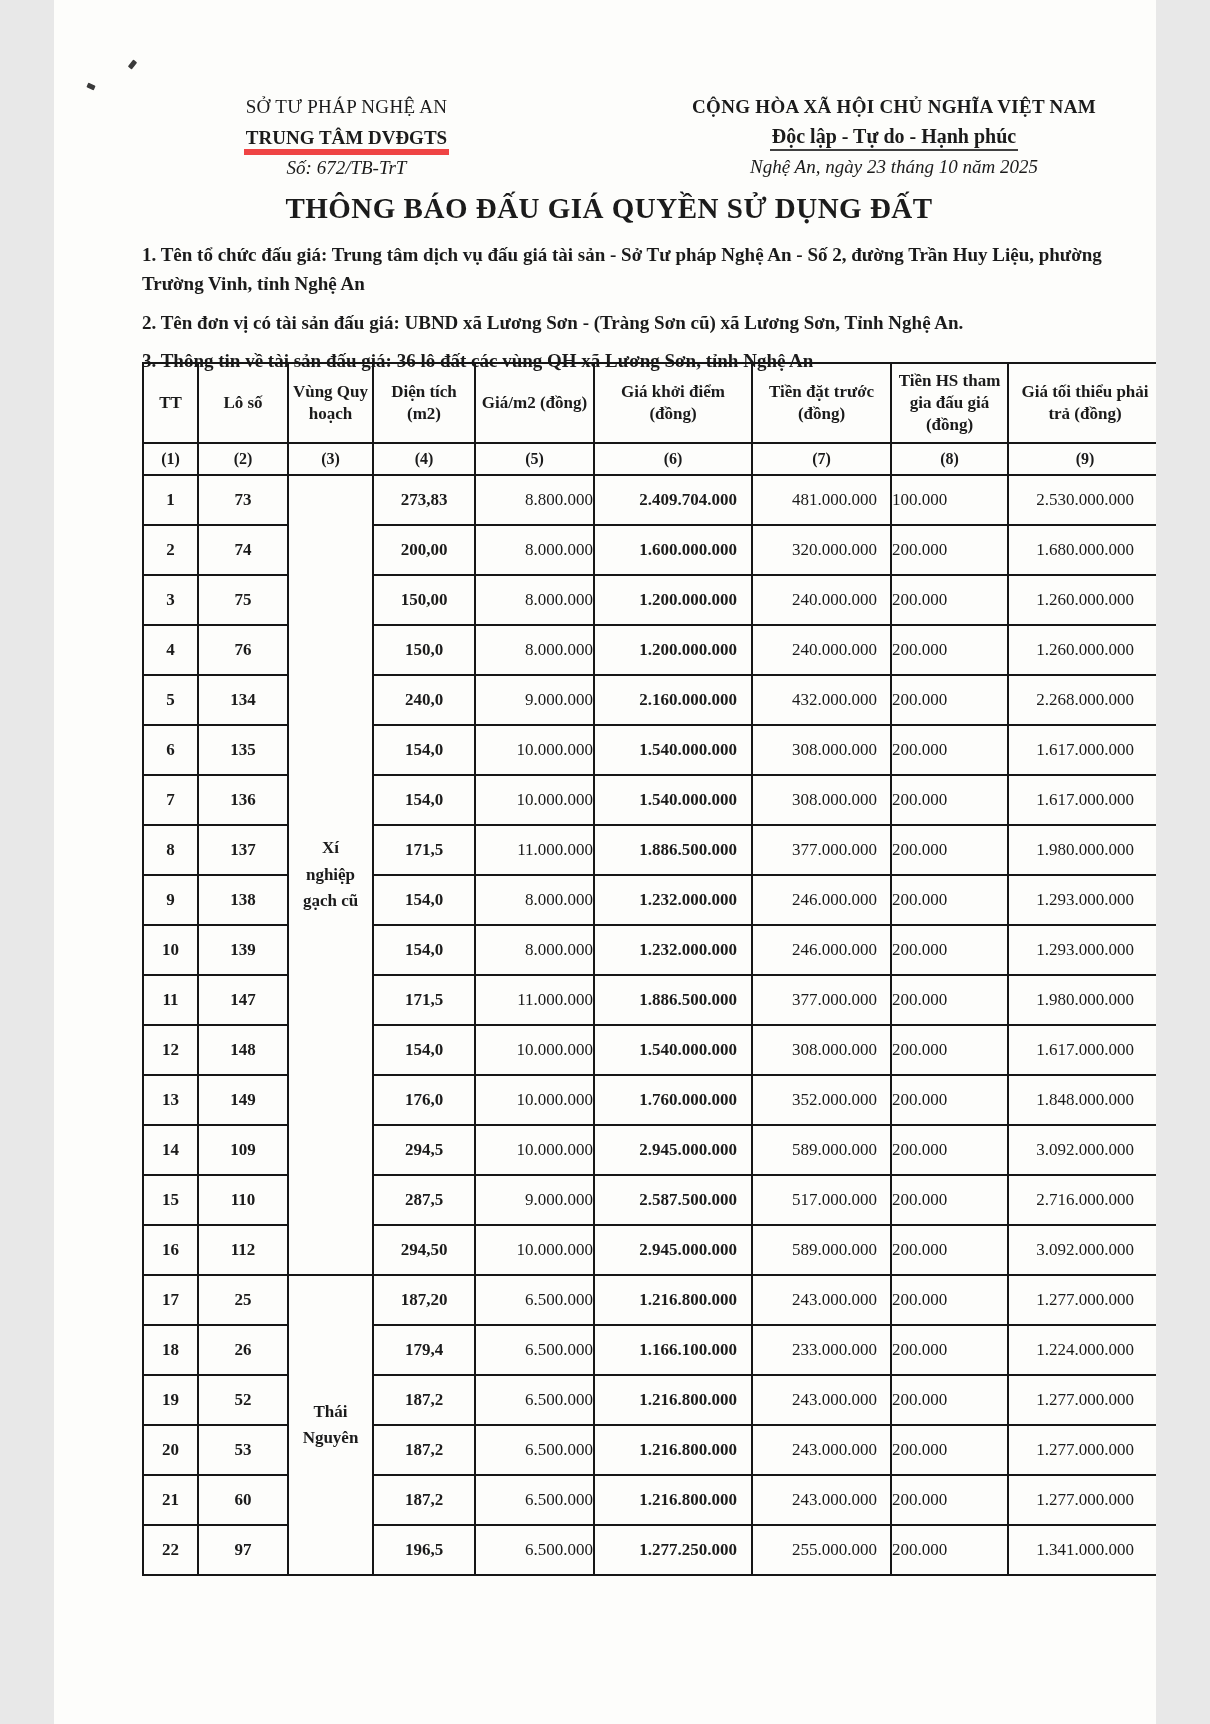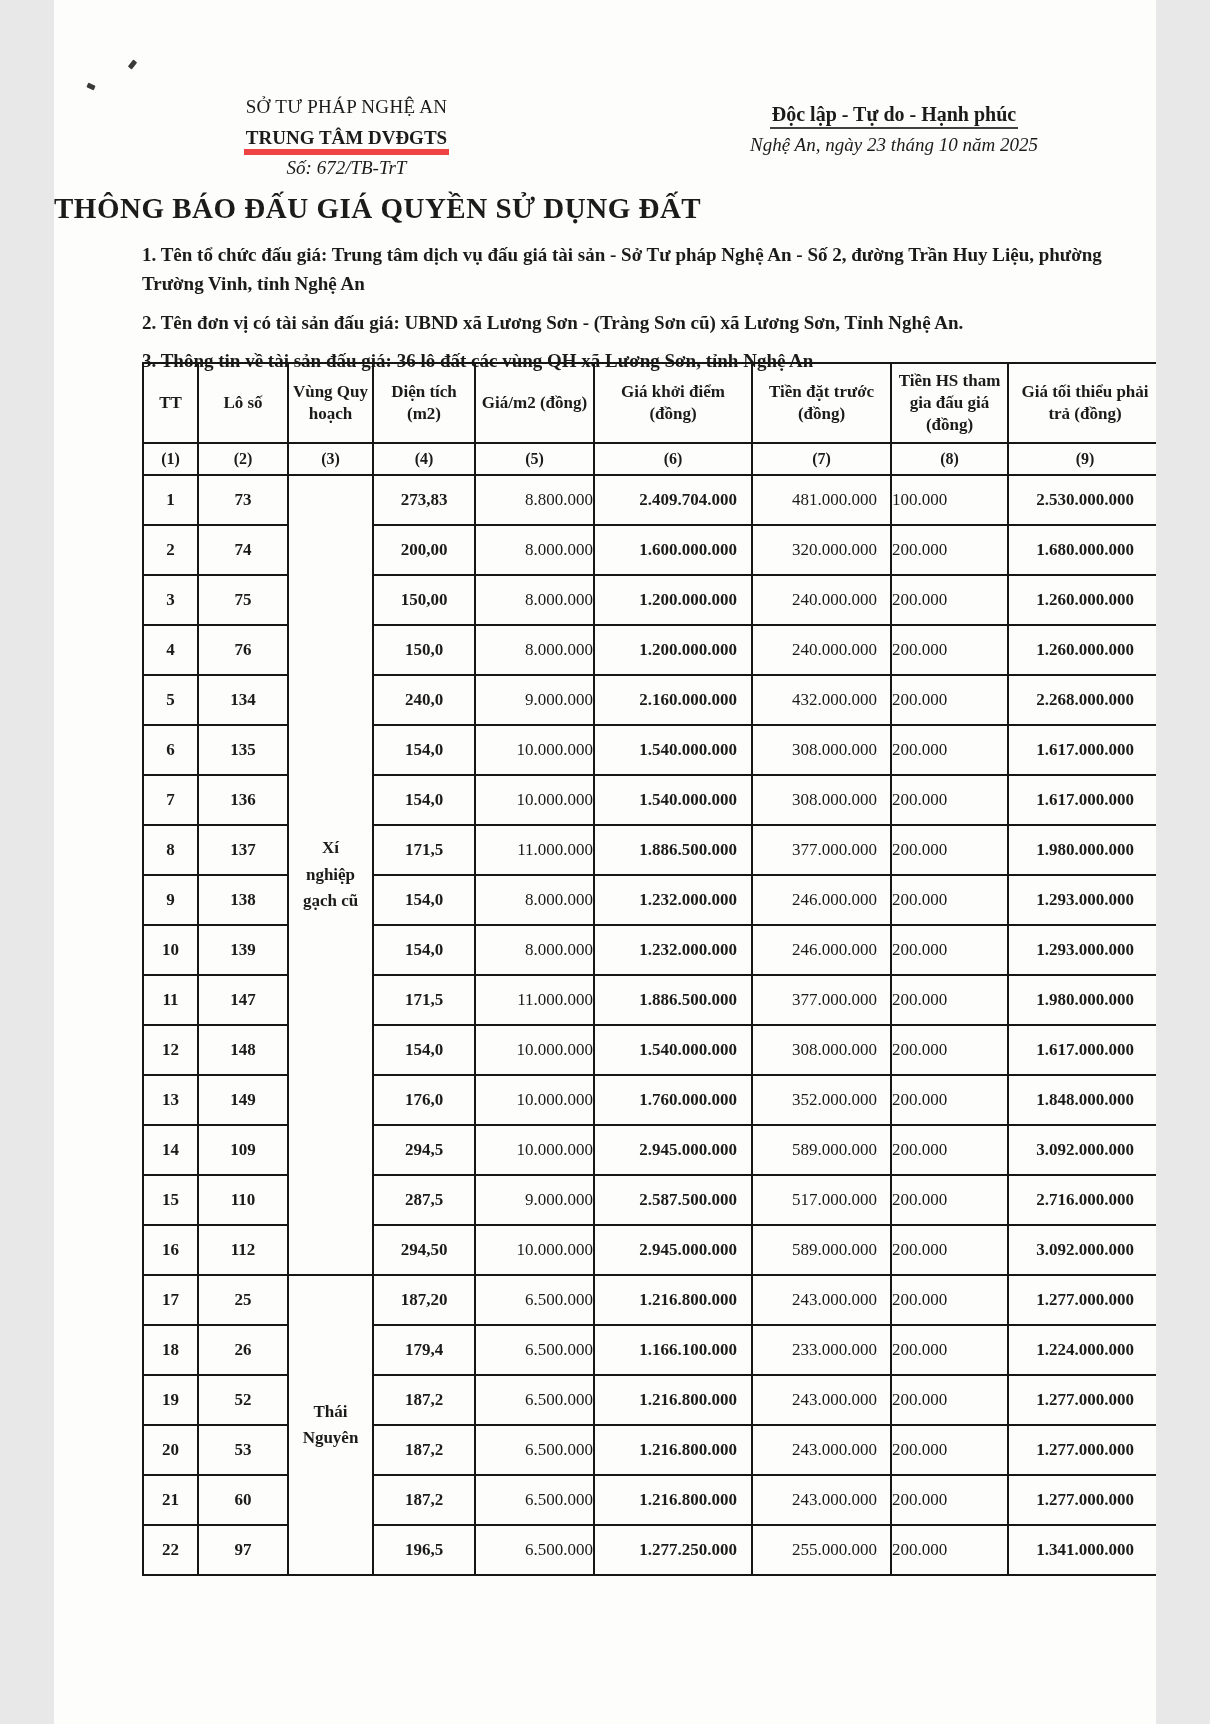--- a/index.html
+++ b/index.html
@@ -20,21 +20,21 @@
   .hdr-line1 { font-size:19px; letter-spacing:0.3px; }
   .hdr-left .hdr-line2 { font-size:19px; font-weight:bold; margin-top:9px; }
   .hdr-left .hdr-line2 span { border-bottom:6px solid #ef4444; padding:0 2px 1px; }
   .hdr-left .hdr-line3 { font-size:19px; font-style:italic; margin-top:8px; }
   .hdr-right .hdr-line1 { font-weight:bold; font-size:19px; }
   .hdr-right .hdr-line2 { font-size:20px; font-weight:bold; margin-top:7px; }
   .hdr-right .hdr-line2 span { border-bottom:2px solid #404040; padding:0 2px 2px; }
   .hdr-right .hdr-line3 { font-size:19px; font-style:italic; margin-top:8px; }
 
   .doc-title {
-    position:absolute; left:0; top:192px; width:1110px; 
+    position:absolute; left:0; top:192px; width:1110px; text-align:center;
     font-size:29px; font-weight:bold; letter-spacing:0.5px;
   }
 
   .body-text { position:absolute; left:88px; top:240px; width:1012px; }
   .body-text p { font-size:19px; font-weight:bold; line-height:1.55; margin-bottom:9px; }
 
   
   .tbl-wrap { position:absolute; left:88px; top:362px; }
   table { border-collapse:collapse; table-layout:fixed; width:1019px; }
   th, td { border:2px solid #161616; overflow:hidden; }
@@ -45,40 +45,41 @@
   tr.num-row td { height:32px; text-align:center; font-size:16px; font-weight:bold; padding:1px; }
   tbody td { height:50px; vertical-align:middle; font-size:17px; padding:1px 0; }
   td.c-tt, td.c-lo { text-align:center; font-weight:bold; }
   td.c-region { text-align:center; font-weight:bold; }
   .region-label { width:64px; margin:0 auto; line-height:1.55; font-size:17px; }
   td.c-dt { text-align:center; font-weight:bold; }
   td.c-gm  { text-align:right; padding-right:0; }
   td.c-gkd { text-align:right; padding-right:14px; font-weight:bold; }
   td.c-tdt { text-align:right; padding-right:13px; }
   td.c-ths { text-align:left; padding-right:11px; }
-  td.c-gtt { text-align:center; font-weight:bold; }
+  td.c-gtt { text-align:center; font-weight:normal; }
 
   
   .stamp { position:absolute; left:1142px; top:478px; width:250px; height:250px; }
 </style>
 </head>
 <body>
 
 <div class="page">
 
   <div class="speck speck1"></div>
   <div class="speck speck2"></div>
 
   <div class="hdr-left">
     <div class="hdr-line1">SỞ TƯ PHÁP NGHỆ AN</div>
     <div class="hdr-line2"><span>TRUNG TÂM DVĐGTS</span></div>
     <div class="hdr-line3">Số: 672/TB-TrT</div>
   </div>
 
   <div class="hdr-right">
+    <div class="hdr-line1">CỘNG HÒA XÃ HỘI CHỦ NGHĨA VIỆT NAM</div>
     <div class="hdr-line2"><span>Độc lập - Tự do - Hạnh phúc</span></div>
     <div class="hdr-line3">Nghệ An, ngày 23 tháng 10 năm 2025</div>
   </div>
 
   <div class="doc-title">THÔNG BÁO ĐẤU GIÁ QUYỀN SỬ DỤNG ĐẤT</div>
 
   <div class="body-text">
     <p>1. Tên tổ chức đấu giá: Trung tâm dịch vụ đấu giá tài sản - Sở Tư pháp Nghệ An - Số 2, đường Trần Huy Liệu, phường Trường Vinh, tỉnh Nghệ An</p>
     <p>2. Tên đơn vị có tài sản đấu giá: UBND xã Lương Sơn - (Tràng Sơn cũ) xã Lương Sơn, Tỉnh Nghệ An.</p>
     <p>3. Thông tin về tài sản đấu giá: 36 lô đất các vùng QH xã Lương Sơn, tỉnh Nghệ An</p>

